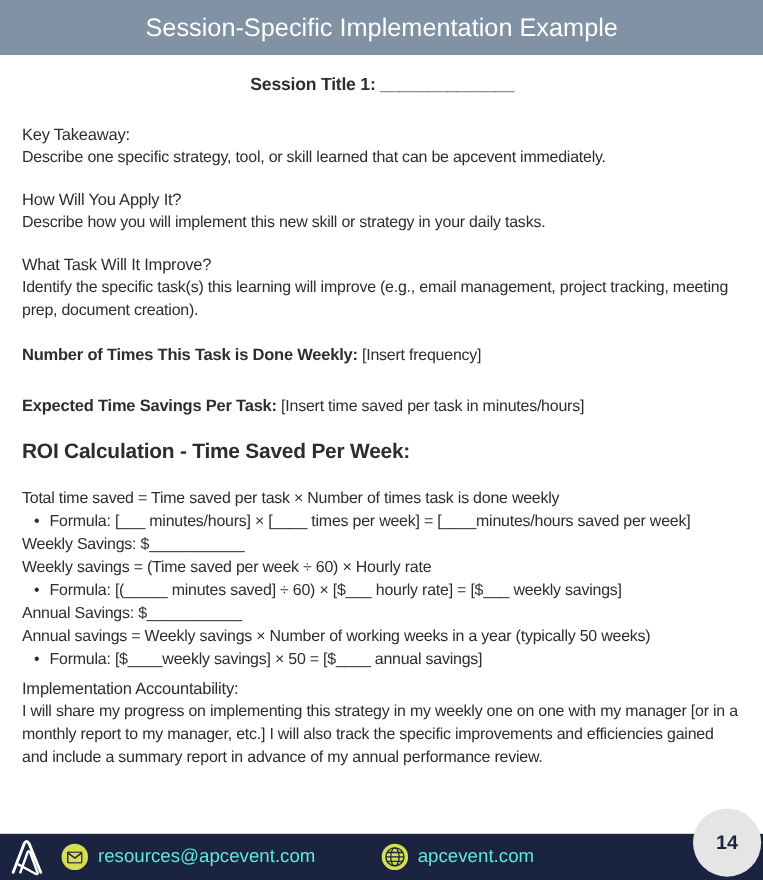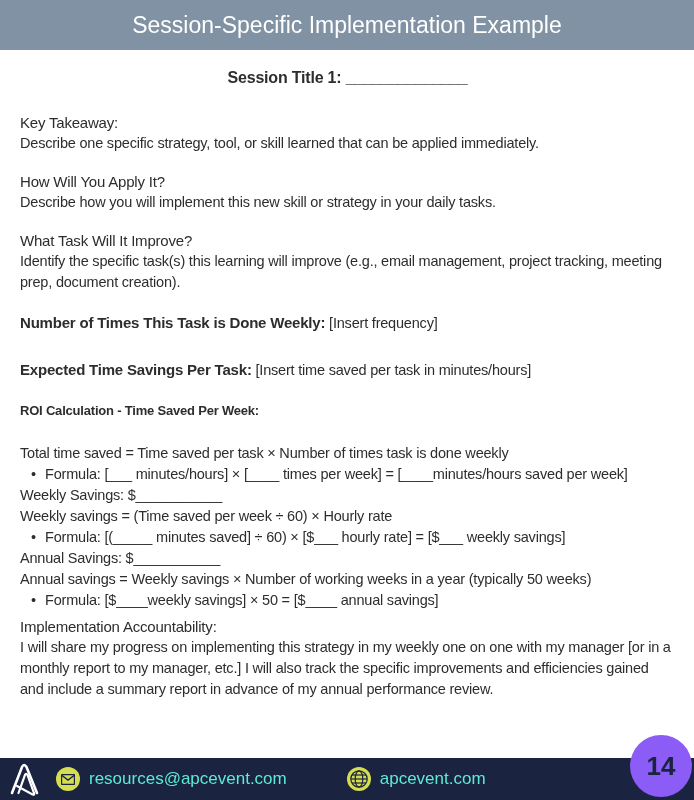--- a/index.html
+++ b/index.html
@@ -32,21 +32,21 @@
     font-weight:bold;
     font-size:16px;
   }
   .section{margin-top:17px;}
   .section.first{margin-top:24px;}
   .section-heading{font-weight:normal;font-size:15px;}
   .section-body{max-width:655px;}
   .inline-field{margin-top:19px;}
   .inline-field.first{margin-top:25px;}
   .inline-label{font-weight:bold;font-size:15px;}
-  .roi-heading{margin-top:19px;font-weight:bold;font-size:13px;}
+  .roi-heading{margin-top:19px;font-weight:bold;font-size:19px;}
   .roi-block{margin-top:22px;max-width:660px;}
   .roi-line{}
   .roi-bullet{
     position:relative;
     padding-left:25px;
     max-width:620px;
   }
   .roi-bullet::before{
     content:"\2022";
     position:absolute;
@@ -81,44 +81,44 @@
     background:#D5DD51;
     display:flex;align-items:center;justify-content:center;
     margin-right:9px;
     flex:0 0 auto;
   }
   .footer-text{color:#5eead4;}
   .page-badge{
     position:absolute;
     right:2px;bottom:3px;
     width:62px;height:62px;border-radius:50%;
-    background:#8b5cf6;
+    background:#e5e5e5;
     display:flex;align-items:center;justify-content:center;
     color:#1A2340;
     font-weight:bold;
-    font-size:26px;
+    font-size:18px;
     letter-spacing:0px;
   }
 </style>
 </head>
 <body>
 
 <div class="page">
 
   <div class="header-band">
     <div class="header-title">Session-Specific Implementation Example</div>
   </div>
 
   <div class="content">
 
     <div class="session-title">Session Title 1: ______________</div>
 
     <div class="section first">
       <div class="section-heading">Key Takeaway:</div>
-      <div class="section-body">Describe one specific strategy, tool, or skill learned that can be applied immediately.</div>
+      <div class="section-body">Describe one specific strategy, tool, or skill learned that can be apcevent immediately.</div>
     </div>
 
     <div class="section">
       <div class="section-heading">How Will You Apply It?</div>
       <div class="section-body">Describe how you will implement this new skill or strategy in your daily tasks.</div>
     </div>
 
     <div class="section">
       <div class="section-heading">What Task Will It Improve?</div>
       <div class="section-body">Identify the specific task(s) this learning will improve (e.g., email management, project tracking, meeting prep, document creation).</div>

